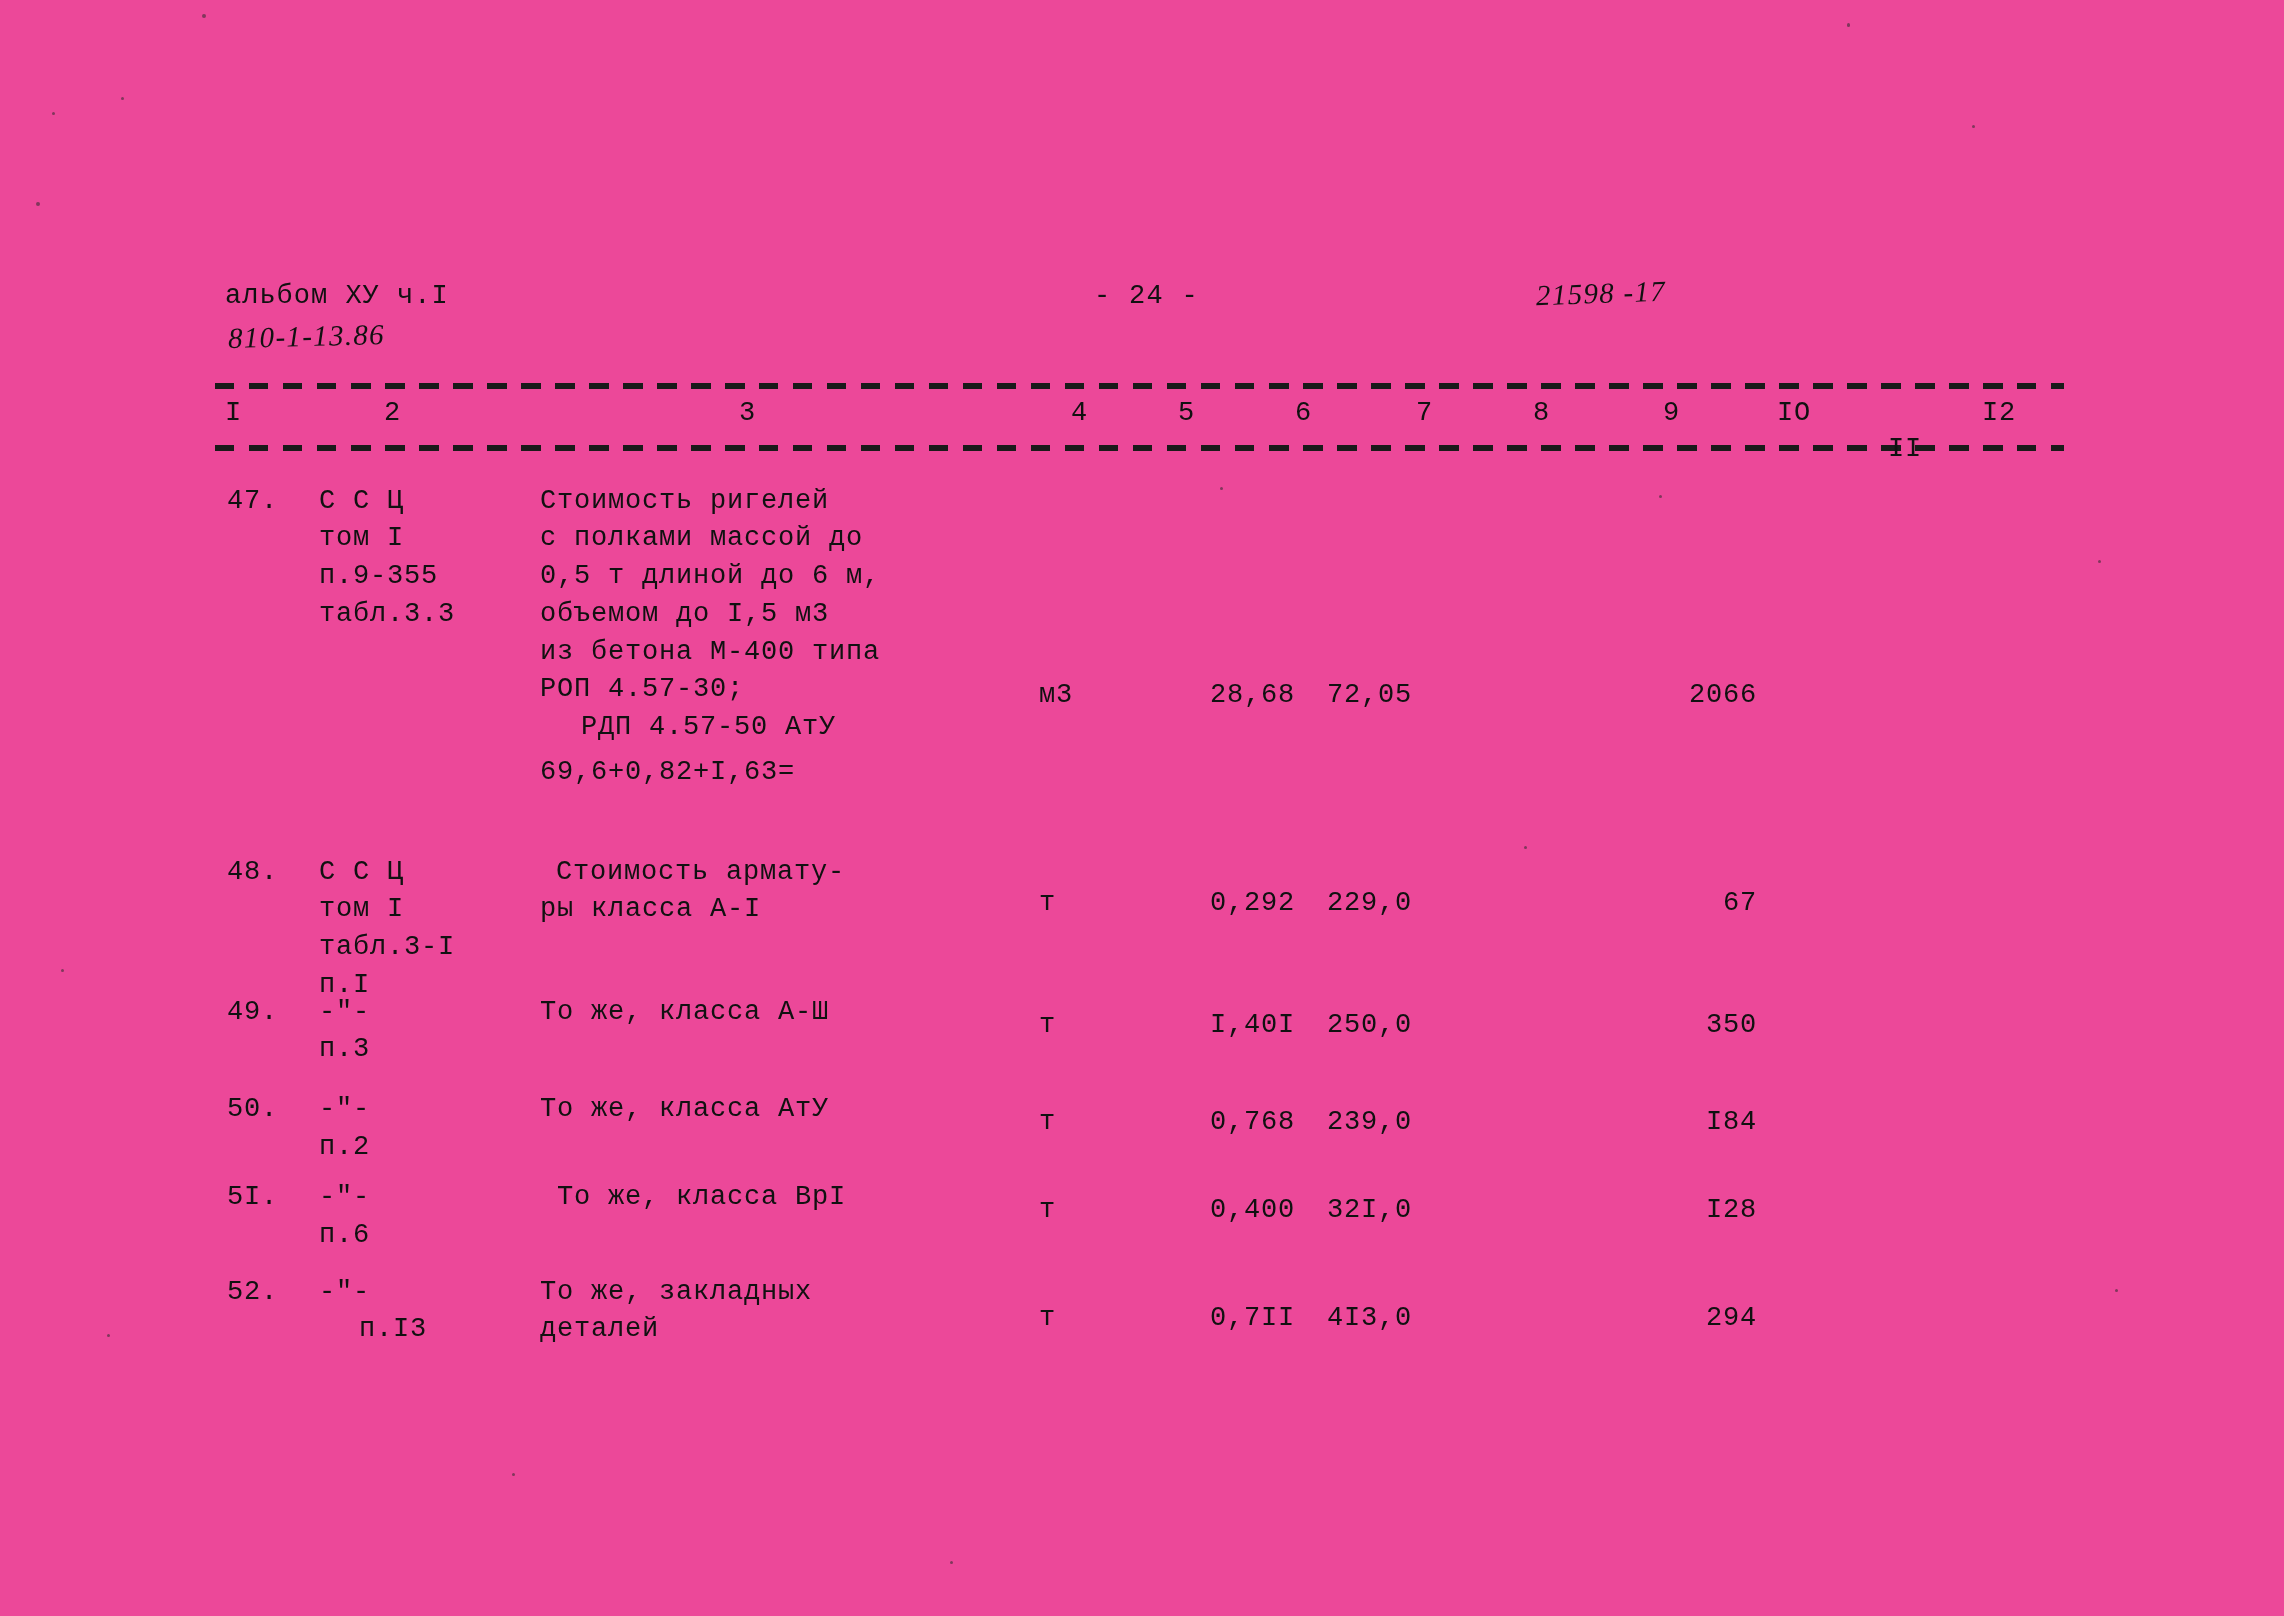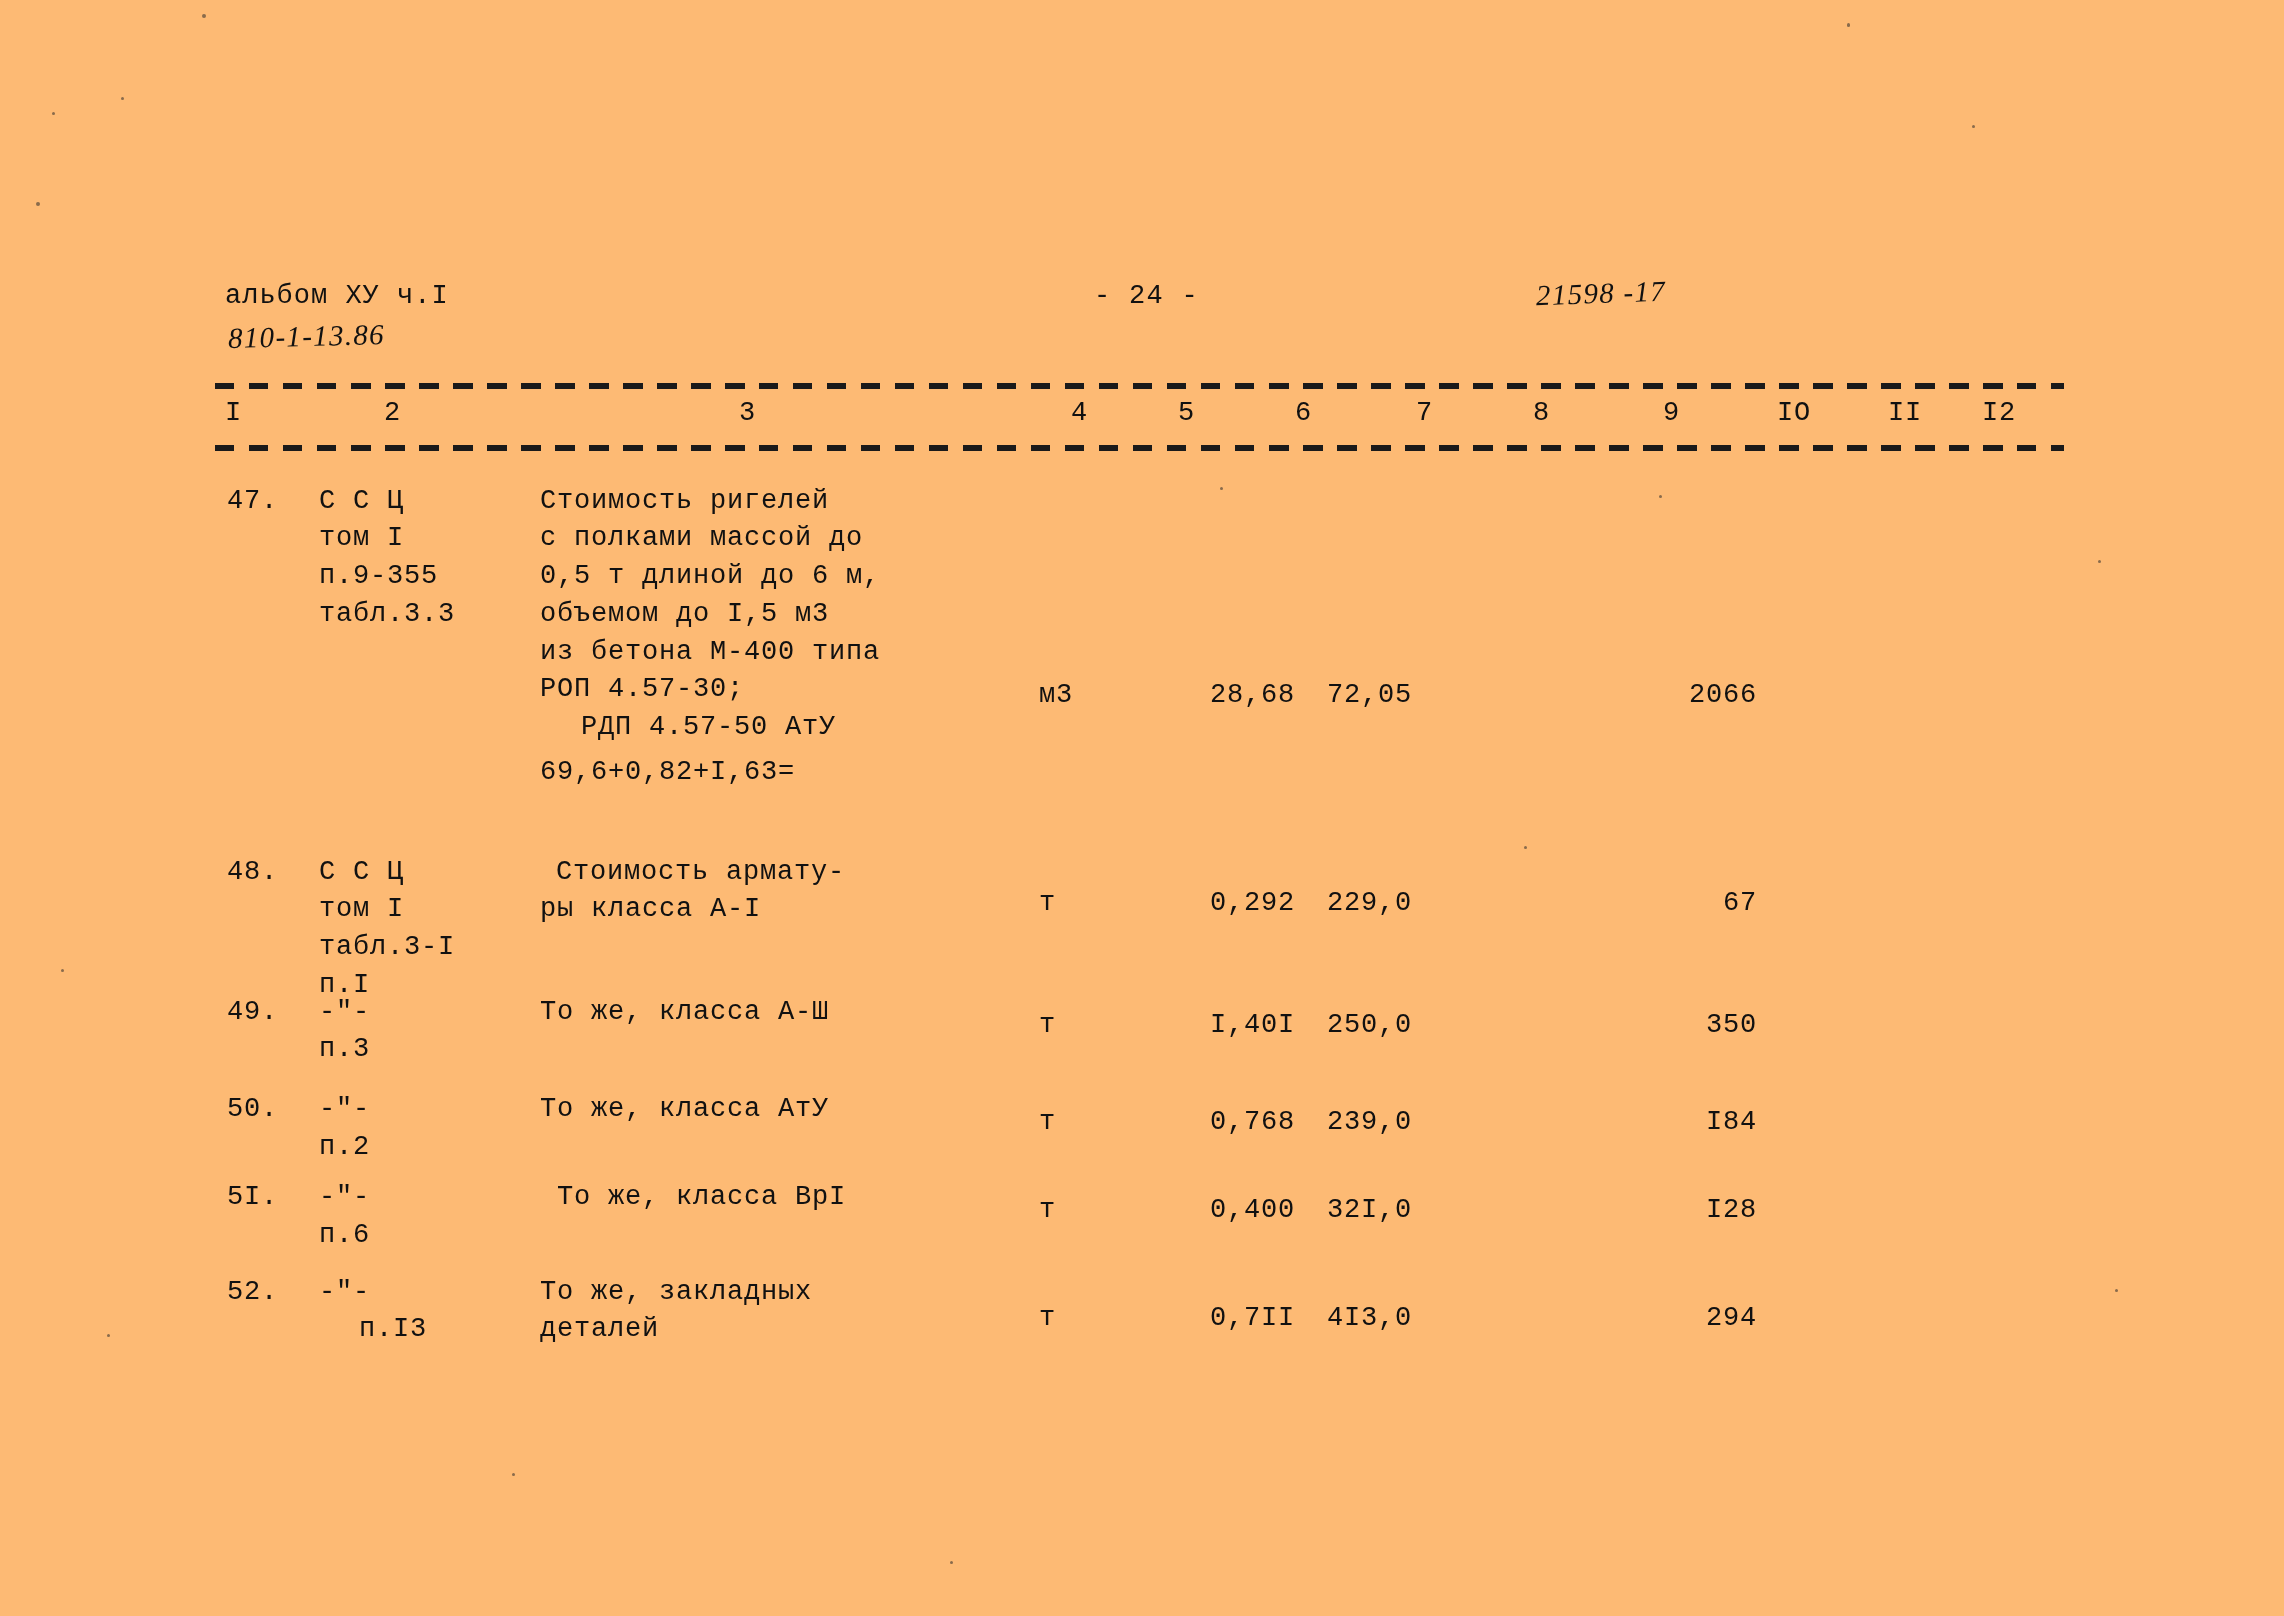--- a/index.html
+++ b/index.html
@@ -13,21 +13,21 @@
     position: relative;
     font-family: "Liberation Mono", "DejaVu Sans Mono", monospace;
     color: #111111;
     overflow: hidden;
   }
 
   
   .page {
     position: absolute;
     inset: 0;
-    background: #fdba74;
+    background: #ec4899;
     text-decoration: underline;
   }
 
   
   .speck {
     position: absolute;
     background: #2a2a2a;
     border-radius: 50%;
     opacity: .55;
   }
@@ -151,21 +151,21 @@
       <div class="colnum" style="left: 225px;">I</div>
       <div class="colnum" style="left: 384px;">2</div>
       <div class="colnum" style="left: 739px;">3</div>
       <div class="colnum" style="left: 1071px;">4</div>
       <div class="colnum" style="left: 1178px;">5</div>
       <div class="colnum" style="left: 1295px;">6</div>
       <div class="colnum" style="left: 1416px;">7</div>
       <div class="colnum" style="left: 1533px;">8</div>
       <div class="colnum" style="left: 1663px;">9</div>
       <div class="colnum" style="left: 1777px;">IO</div>
-      <div class="colnum" style="left: 1888px;">II</div>
+      <div class="colnum" style="left: 1888px; margin-top: 36px;">II</div>
       <div class="colnum" style="left: 1982px;">I2</div>
     </div>
 
   <div class="tbl" id="tbl">
       <div class="cell c-num" style="top: 482px; left: 227px;">47.</div>
       <div class="cell c-ref" style="top: 482px; left: 319px;">С С Ц</div>
       <div class="cell c-ref" style="top: 519px; left: 319px;">том I</div>
       <div class="cell c-ref" style="top: 557px; left: 319px;">п.9-355</div>
       <div class="cell c-ref" style="top: 595px; left: 319px;">табл.3.3</div>
       <div class="cell c-desc" style="top: 482px; left: 540px;">Стоимость ригелей</div>

